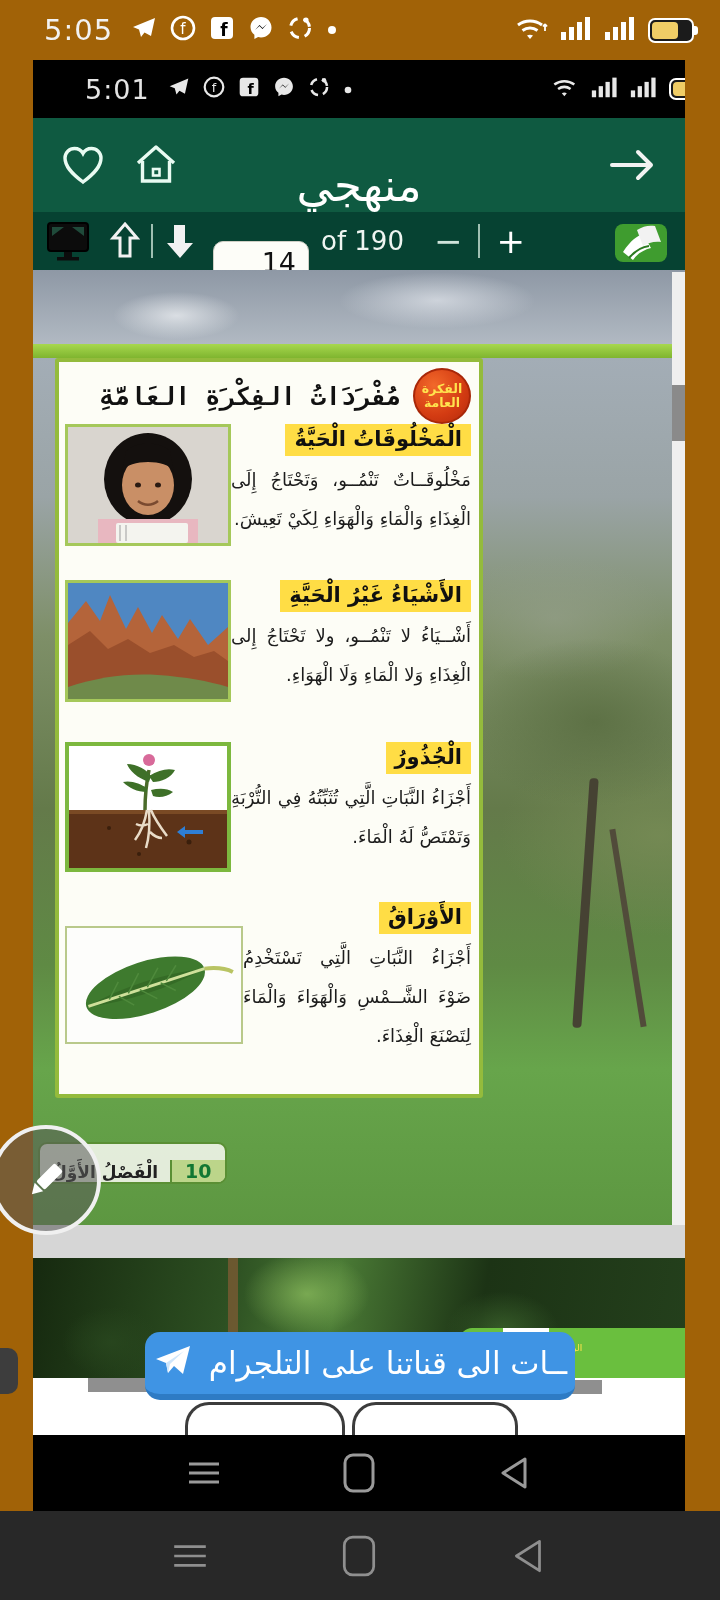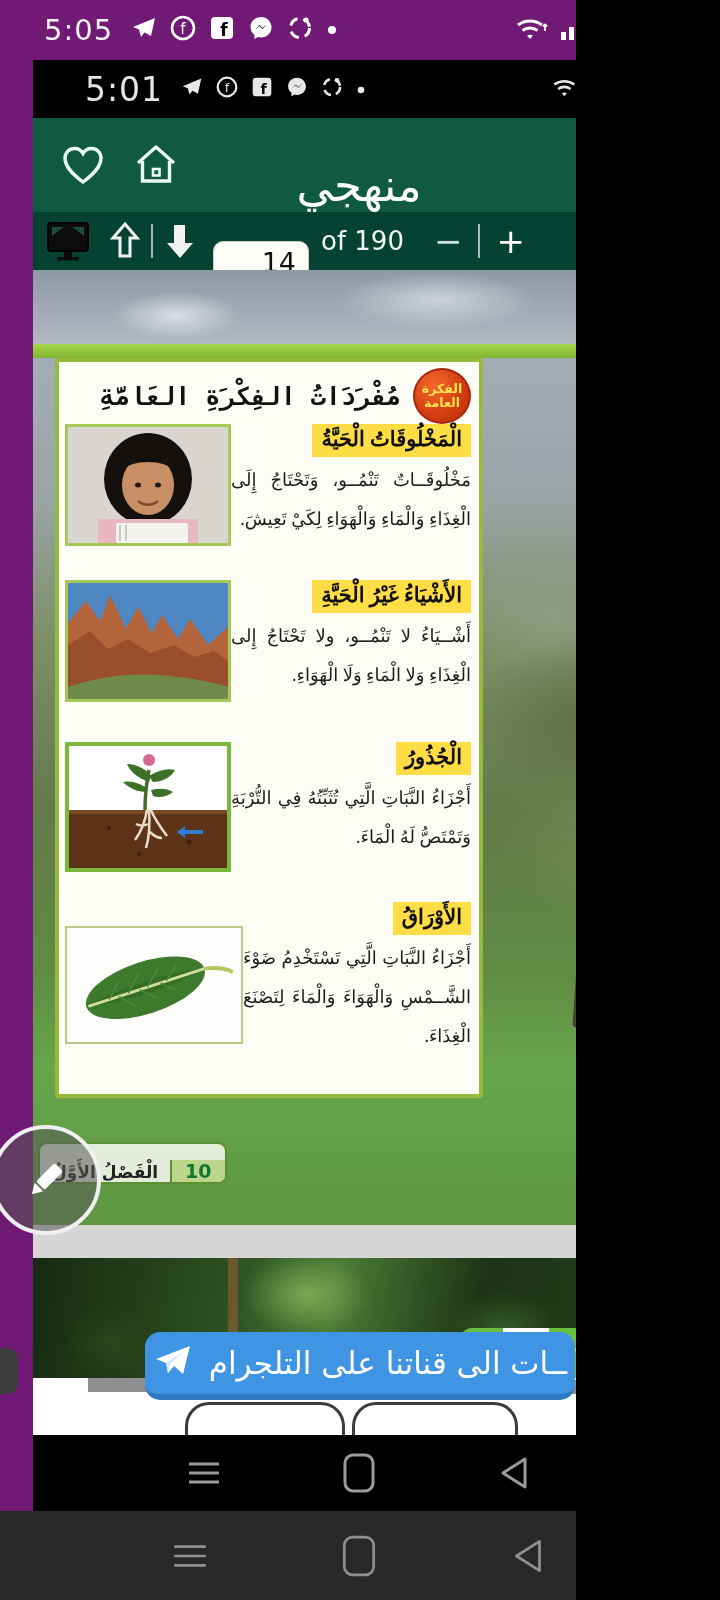--- a/index.html
+++ b/index.html
@@ -1,17 +1,17 @@
 <!DOCTYPE html>
 <html><head>
 <meta charset="utf-8">
 <style>
   html,body{margin:0;padding:0;background:#000;}
   *{box-sizing:border-box;}
-  .screen{position:relative;width:576px;height:1600px;background:#701a75;overflow:hidden;
+  .screen{position:relative;width:720px;height:1600px;background:#a16207;overflow:hidden;
           font-family:"DejaVu Sans",sans-serif;}
   
   .sbar{position:absolute;left:0;width:720px;display:flex;align-items:center;color:#f2f2f2;}
   .sbar .time{font-size:29px;letter-spacing:1px;}
   .sbar .icons{display:flex;align-items:center;gap:13px;margin-left:18px;}
   .sbar .right{margin-left:auto;display:flex;align-items:center;gap:10px;}
   .sb-outer{top:0;height:60px;padding:0 26px 0 44px;}
   .sb-inner{top:0;height:58px;padding:0 44px 0 52px;color:#e4e4e4;}
   .battery{position:relative;width:46px;height:25px;border:2.5px solid #fff;border-radius:7px;background:#1b1b1b;}
   .battery:after{content:"";position:absolute;right:-6px;top:6px;width:4px;height:9px;background:#fff;border-radius:0 3px 3px 0;}
@@ -42,21 +42,21 @@
   .trunk{position:absolute;left:548px;top:420px;width:9px;height:250px;background:#464233;transform:rotate(4deg);border-radius:4px;}
   .trunk2{position:absolute;left:592px;top:470px;width:6px;height:200px;background:#514b3a;transform:rotate(-9deg);}
   
   .card{position:absolute;left:22px;top:88px;width:428px;height:740px;background:#fdfdf6;
         border:4px solid #94bb3c;border-radius:3px;}
   .badge{position:absolute;right:8px;top:6px;width:58px;height:56px;border-radius:50%;
          background:radial-gradient(circle at 35% 30%,#f2682a,#d33b12 60%,#b22a0c);
          border:2px solid #a82708;color:#ffe34e;font-size:12.5px;font-weight:bold;
          display:flex;flex-direction:column;align-items:center;justify-content:center;line-height:1.15;}
   .card-title{position:absolute;right:78px;top:20px;font-size:25px;font-weight:bold;color:#111;direction:rtl;font-family:Liberation Mono, monospace;}
-  .sec{position:absolute;left:6px;right:8px;display:flex;font-family:Liberation Serif, serif;}
+  .sec{position:absolute;left:6px;right:8px;display:flex;}
   .sec-img{flex:none;width:166px;overflow:hidden;background:#fff;}
   .sec-img svg{display:block;}
   .sec-text{flex:1;direction:rtl;}
   .sec-head{display:inline-block;background:#ffdd45;color:#101010;font-weight:bold;font-size:21px;
             padding:3px 9px 5px;margin-bottom:4px;}
   .sec-body{font-size:18px;line-height:39px;color:#1c1c1c;text-align:justify;text-align-last:right;}
   .b1{border:3px solid #a5c85a;} .b2{border:3px solid #a5c85a;} .b3{border:4px solid #7cb83e;} .b4{border:2px solid #b9c98a;}
   
   .footer-tab{position:absolute;left:5px;top:872px;height:42px;display:flex;align-items:flex-end;
               border:2px solid #5a8f34;border-radius:9px;background:rgba(250,250,244,.85);overflow:hidden;}
@@ -151,21 +151,21 @@
           </svg></span>
       <span class="battery">
           <span class="fill"></span>
         </span>
     </span>
   </div>
 
   <div class="inner-shot">
 
     <div class="sbar sb-inner">
-      <span class="time" style="font-size:33px;">5:01</span>
+      <span class="time" style="font-size:27px;">5:01</span>
       <span class="icons">
         <span><svg width="22" height="22" viewBox="0 0 26 26">
               <path d="M24 3 2 12l6 2.5L10 22l3.5-4.5L20 21z" fill="#e8e8e8"></path>
             </svg></span>
         <span><svg width="22" height="22" viewBox="0 0 26 26">
               <circle cx="13" cy="13" r="11" fill="none" stroke="#e8e8e8" stroke-width="2.6"></circle>
               <text x="13" y="19" font-size="15" fill="#e8e8e8" text-anchor="middle" font-family="DejaVu Sans">f</text>
             </svg></span>
         <span><svg width="22" height="22" viewBox="0 0 26 26">
               <rect x="2" y="2" width="22" height="22" rx="4" fill="#e8e8e8"></rect>

